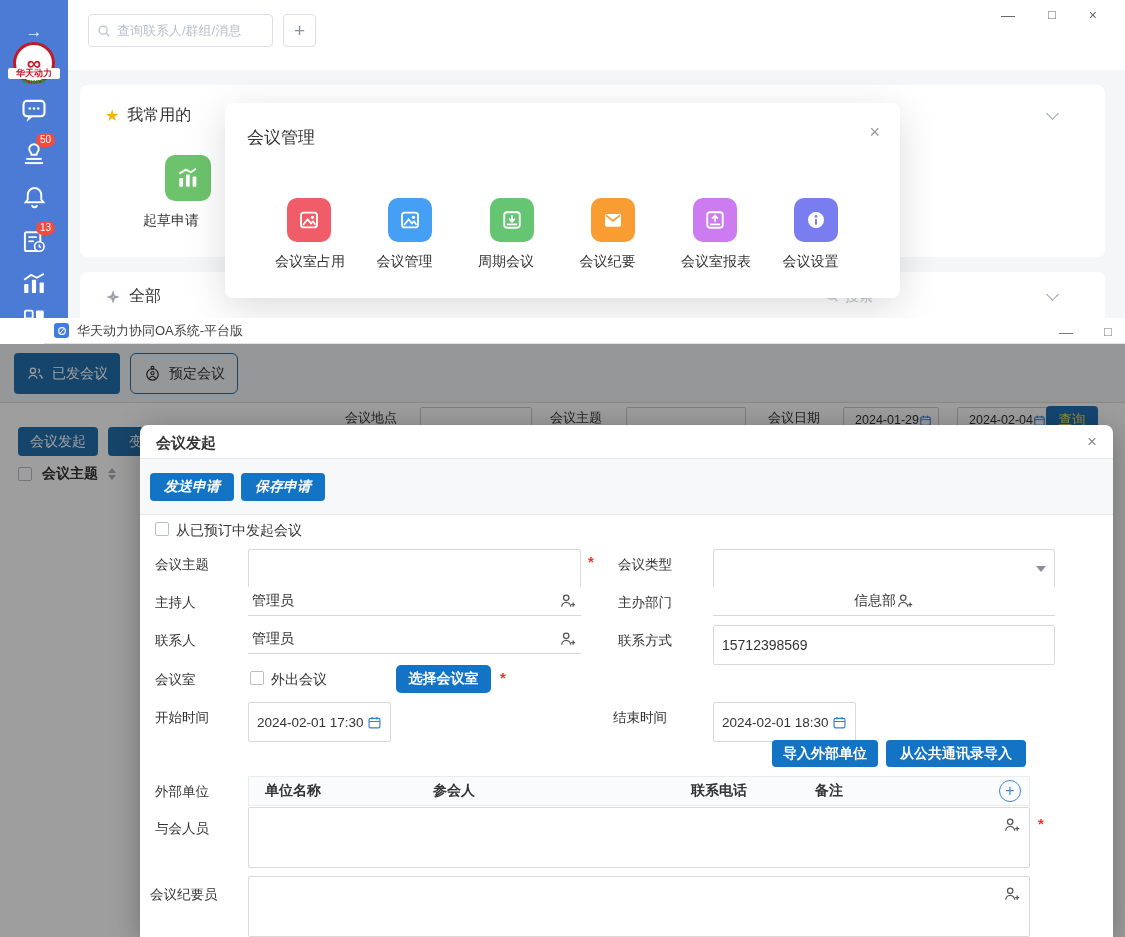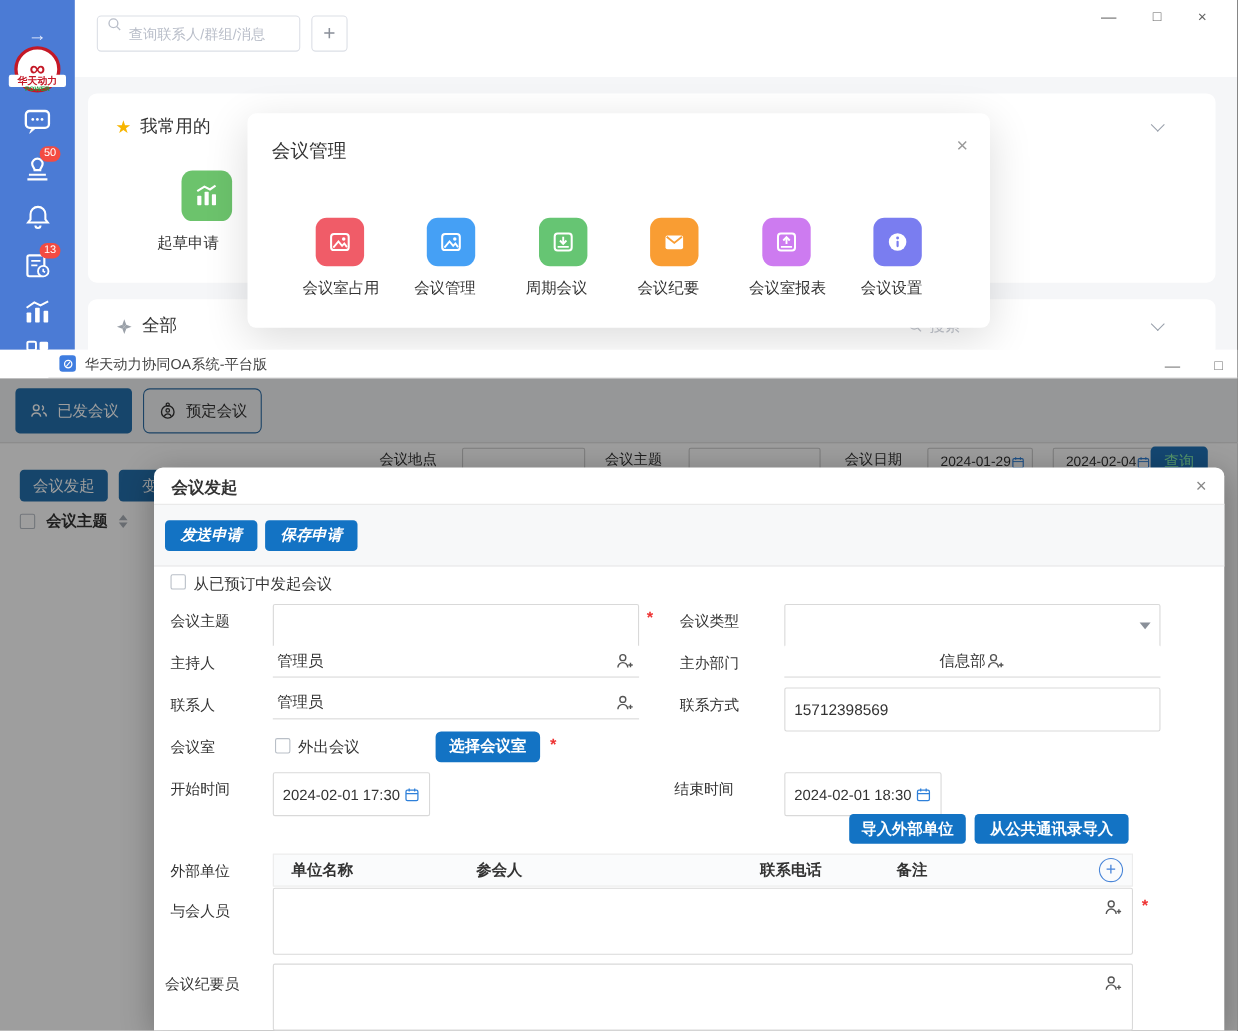--- a/index.html
+++ b/index.html
@@ -11,21 +11,21 @@
   
   .sidebar { left:0; top:0; width:68px; height:318px; background:#4b7bd5; z-index:1; }
   .side-item { position:absolute; left:0; width:68px; display:flex; justify-content:center; color:#fff; }
   .side-arrow { top:22px; font-size:17px; color:#e8efff; }
   .logo-circle { position:absolute; top:42px; left:13px; width:42px; height:42px; border-radius:50%; background:#fff; border:3px solid #c41826; display:flex; align-items:center; justify-content:center; flex-direction:column; }
   .logo-inf { color:#c41826; font-size:20px; font-weight:bold; line-height:14px; }
   .logo-txt { position:absolute; top:68px; left:8px; width:52px; text-align:center; background:#fff; color:#c41826; font-size:9px; font-weight:bold; border-radius:2px; line-height:11px; letter-spacing:0; }
   .logo-sub { position:absolute; top:79px; left:14px; width:40px; text-align:center; color:#1f9e3f; font-size:6px; font-weight:bold; }
   .badge { position:absolute; background:#f34b42; color:#fff; font-size:10px; line-height:14px; padding:0 4px; border-radius:8px; min-width:16px; text-align:center; }
   .topbar { left:68px; top:0; width:1057px; height:70px; background:#fff; z-index:1; }
-  .search-box { position:absolute; left:20px; top:14px; width:185px; height:33px; border:1px solid #dcdfe6; border-radius:4px; display:flex; padding:0 8px; gap:6px; background:#fff; }
+  .search-box { position:absolute; left:20px; top:14px; width:185px; height:33px; border:1px solid #dcdfe6; border-radius:4px; display:flex; align-items:center; padding:0 8px; gap:6px; background:#fff; }
   .search-box input { border:none; outline:none; font-size:13px; width:140px; color:#333; background:transparent; }
   .search-box input::placeholder { color:#b9bec9; }
   .plus-btn { position:absolute; left:215px; top:14px; width:33px; height:33px; border:1px solid #dcdfe6; border-radius:4px; color:#8b909a; font-size:19px; display:flex; align-items:center; justify-content:center; background:#fff; }
   .chat-bg { left:68px; top:70px; width:1057px; height:248px; background:#f5f6f8; z-index:1; }
   .card { position:absolute; background:#fff; border-radius:8px; }
   .card-fav { left:12px; top:15px; width:1025px; height:172px; }
   .card-head { position:absolute; left:25px; top:20px; display:flex; align-items:center; gap:8px; font-size:16px; color:#333; }
   .star { color:#f7b500; font-size:16px; }
   .chev { width:9px; height:9px; border-right:1.6px solid #99a0ab; border-bottom:1.6px solid #99a0ab; transform:rotate(45deg); }
   .fav-app { position:absolute; left:63px; top:70px; width:90px; text-align:center; }
@@ -55,21 +55,21 @@
   .oa-titlebar { position:absolute; left:0; top:0; width:1125px; height:26px; background:#fff; border-bottom:1px solid #e3e3e3; display:flex; align-items:center;margin-left:44px; }
   .oa-appicon { width:15px; height:15px; background:#3f7de0; border-radius:3px; margin:0 8px 0 10px; display:flex; align-items:center; justify-content:center; }
   .oa-title { font-size:13px; color:#444; }
   .oa-toolbar { position:absolute; left:0; top:26px; width:1125px; height:58px; background:#f3f4f5; }
   .tab-filled { position:absolute; left:14px; top:9px; width:106px; height:41px; background:#2470ad; border-radius:4px; color:#fff; font-size:14px; display:flex; align-items:center; justify-content:center; gap:7px; }
   .tab-outline { position:absolute; left:130px; top:9px; width:108px; height:41px; border:1px solid #2e6da5; border-radius:6px; color:#333; font-size:14px; display:flex; align-items:center; justify-content:center; gap:7px; }
   .oa-content { position:absolute; left:0; top:84px; width:1125px; height:535px; background:#fff; border-top:1px solid #ddd; }
   .f-lbl { position:absolute; top:6px; font-size:13px; color:#333; }
   .f-input { position:absolute; top:4px; height:26px; border:1px solid #ccc; border-radius:2px; background:#fff; }
   .f-date { position:absolute; top:4px; height:26px; border:1px solid #ccc; border-radius:2px; background:#fff; display:flex; align-items:center; justify-content:flex-end; padding:0 6px; font-size:12.5px; color:#333; }
-  .q-btn { position:absolute; left:1046px; top:3px; width:52px; height:28px; background:#2173b8; border-radius:4px; color:#86efac; font-size:13.5px; display:flex; align-items:center; justify-content:center; }
+  .q-btn { position:absolute; left:1046px; top:3px; width:52px; height:28px; background:#2173b8; border-radius:4px; color:#fde047; font-size:13.5px; display:flex; align-items:center; justify-content:center; }
   .act-btn { position:absolute; top:24px; height:29px; background:#2470ad; border-radius:4px; color:#fff; font-size:14px; display:flex; align-items:center; justify-content:center; padding:0 12px; }
   .lh-row { position:absolute; left:18px; top:62px; display:flex; align-items:center; gap:10px; }
   .cbx { width:14px; height:14px; border:1px solid #b9bfc7; border-radius:2px; background:#fff; flex:none; }
   .lh-txt { font-size:14px; font-weight:bold; color:#333; }
   .sorter { display:flex; flex-direction:column; gap:2px; }
   .sorter i { width:0; height:0; border-left:4px solid transparent; border-right:4px solid transparent; }
   .s-up { border-bottom:5px solid #aab0b8; }
   .s-dn { border-top:5px solid #aab0b8; }
   .dim { left:0; top:344px; width:1125px; height:593px; background:rgba(0,0,0,.38); z-index:25; }
 

